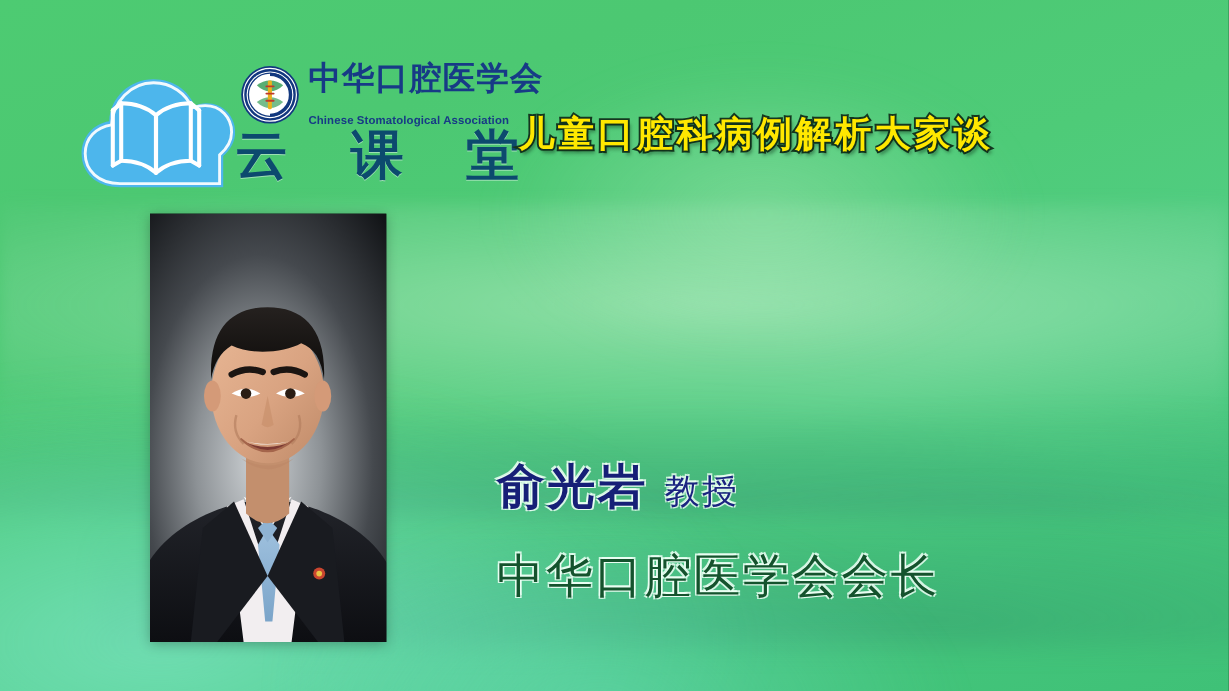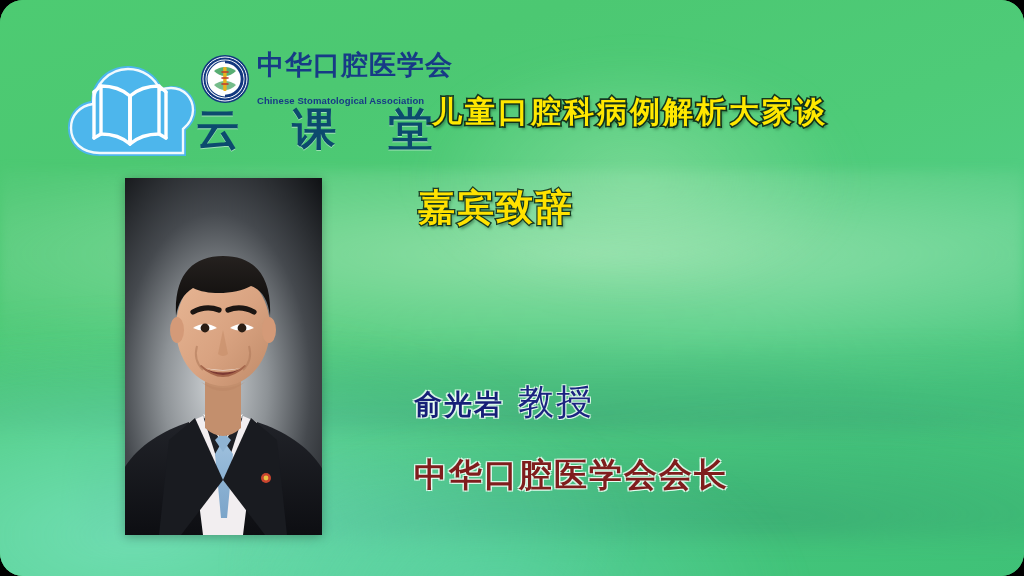--- a/index.html
+++ b/index.html
@@ -8,21 +8,20 @@
     padding: 0;
     background: #000;
   }
   #slide {
     position: relative;
     width: 1024px;
     height: 576px;
     overflow: hidden;
     font-family: "Liberation Sans", "DejaVu Sans", sans-serif;
     background: #4ac46f;
-    border-radius: 23px;
   }
 
   
   .bg-base {
     position: absolute;
     inset: 0;
     background:
       linear-gradient(160deg,
         #4dcb72 0%,
         #4cc872 22%,
@@ -210,48 +209,48 @@
   .speaker-line {
     position: absolute;
     left: 414px;
     top: 378px;
     display: flex;
     align-items: baseline;
     gap: 14px;
     white-space: nowrap;
   }
   .speaker-name {
-    font-size: 28px;
+    font-size: 40px;
     font-weight: 700;
     color: #161f77;
     letter-spacing: 2px;
     text-shadow:
       -1.4px -1.4px 0 rgba(236,255,244,0.85),
        1.4px -1.4px 0 rgba(236,255,244,0.85),
       -1.4px  1.4px 0 rgba(236,255,244,0.85),
        1.4px  1.4px 0 rgba(236,255,244,0.85);
   }
   .speaker-rank {
-    font-size: 36px;
+    font-size: 29px;
     font-weight: 400;
     color: #1b2480;
     letter-spacing: 2px;
     text-shadow:
       -1.1px -1.1px 0 rgba(236,255,244,0.8),
        1.1px -1.1px 0 rgba(236,255,244,0.8),
       -1.1px  1.1px 0 rgba(236,255,244,0.8),
        1.1px  1.1px 0 rgba(236,255,244,0.8);
   }
   .affiliation {
     position: absolute;
     left: 414px;
     top: 453px;
-    font-size: 33px;
-    font-weight: 700;
-    color: #7f1d1d;
+    font-size: 39px;
+    font-weight: 400;
+    color: #14532d;
     letter-spacing: 2px;
     white-space: nowrap;
     text-shadow:
       -1.3px -1.3px 0 rgba(236,255,244,0.85),
        1.3px -1.3px 0 rgba(236,255,244,0.85),
       -1.3px  1.3px 0 rgba(236,255,244,0.85),
        1.3px  1.3px 0 rgba(236,255,244,0.85);
   }
 </style>
 </head>
@@ -308,21 +307,20 @@
     </div>
     <div class="csa-words">
       <div class="csa-cn">中华口腔医学会</div>
       <div class="csa-en">Chinese Stomatological Association</div>
     </div>
   </div>
 
   <div class="yun-ketang">云 课 堂</div>
 
   <div class="headline">儿童口腔科病例解析大家谈</div>
-  <div class="subhead">嘉宾致辞</div>
 
   <div class="photo-frame">
     <div class="photo-inner">
       <svg viewBox="0 0 197 357" xmlns="http://www.w3.org/2000/svg">
         <defs>
           <radialGradient id="studioBg" cx="46%" cy="58%" r="78%">
             <stop offset="0%" stop-color="#cfd3d6"></stop>
             <stop offset="34%" stop-color="#8d9296"></stop>
             <stop offset="62%" stop-color="#45494e"></stop>
             <stop offset="100%" stop-color="#111316"></stop>

